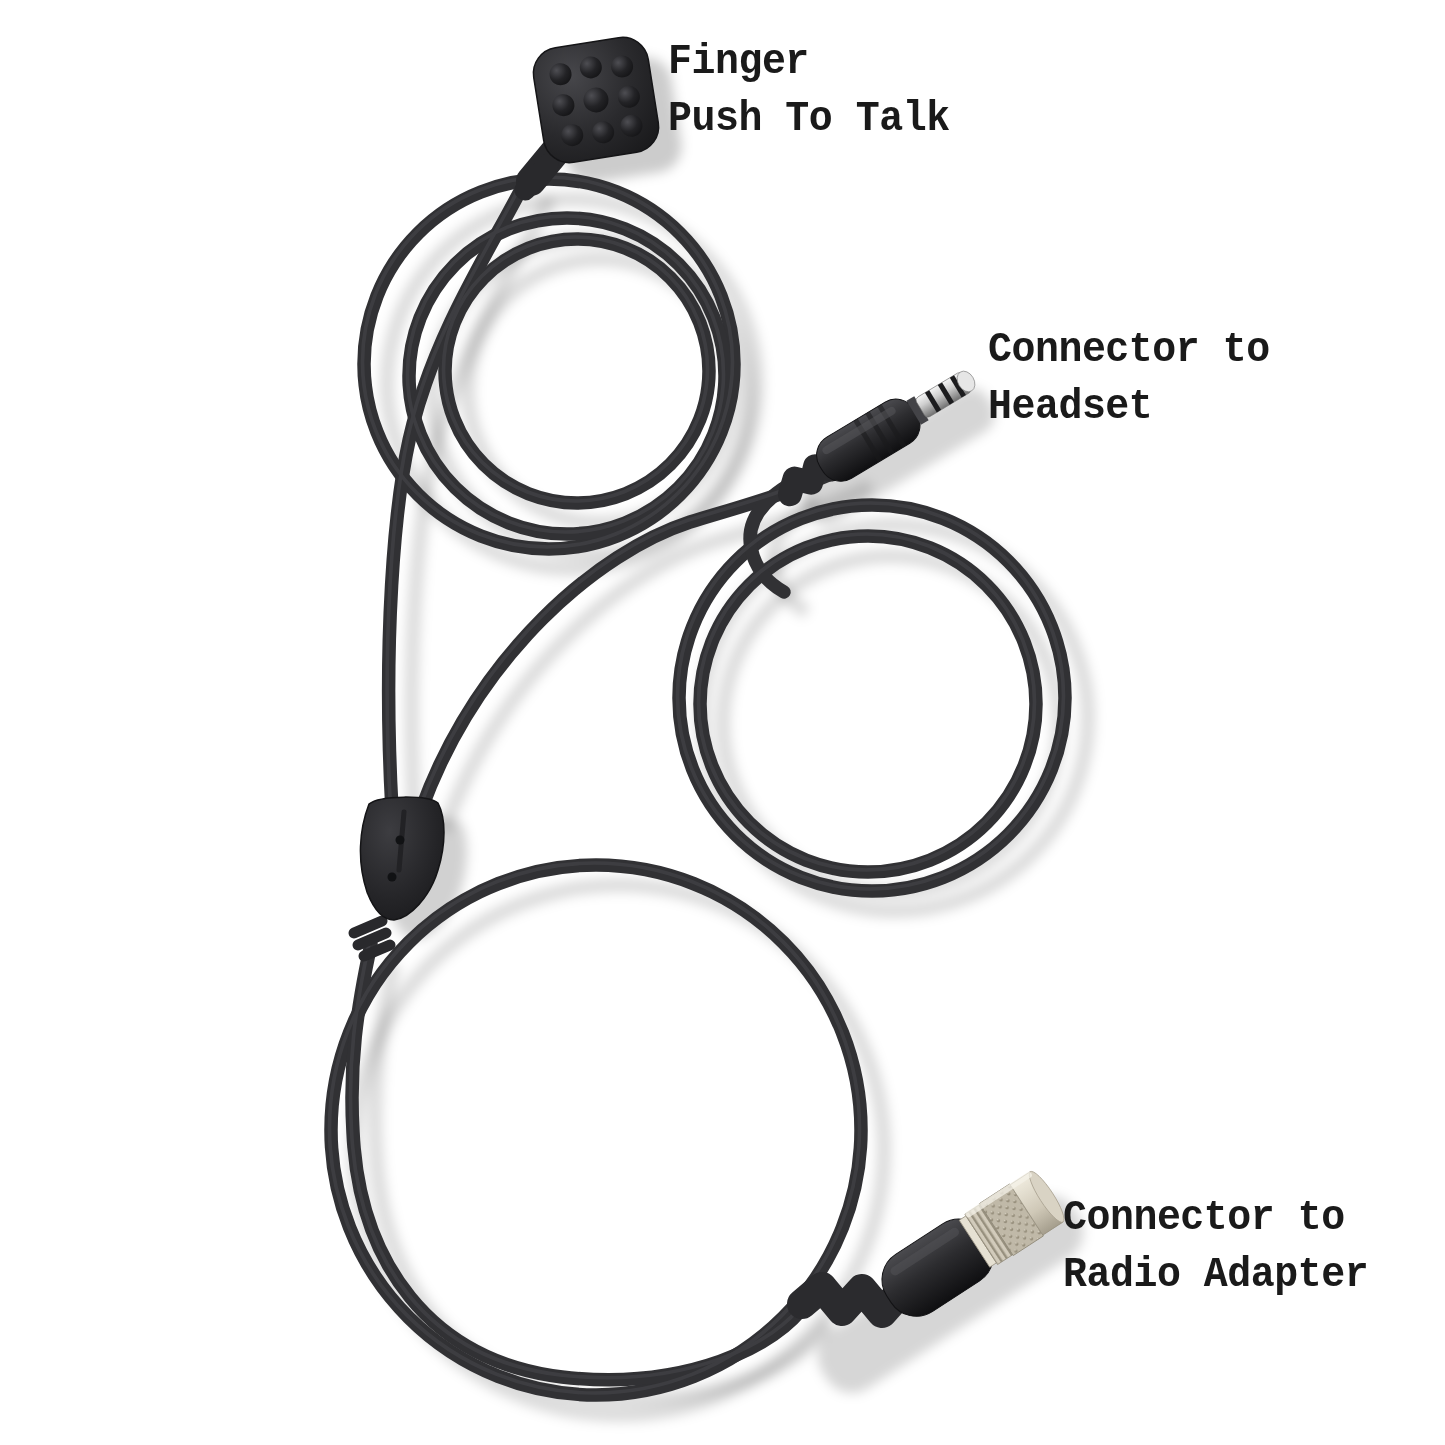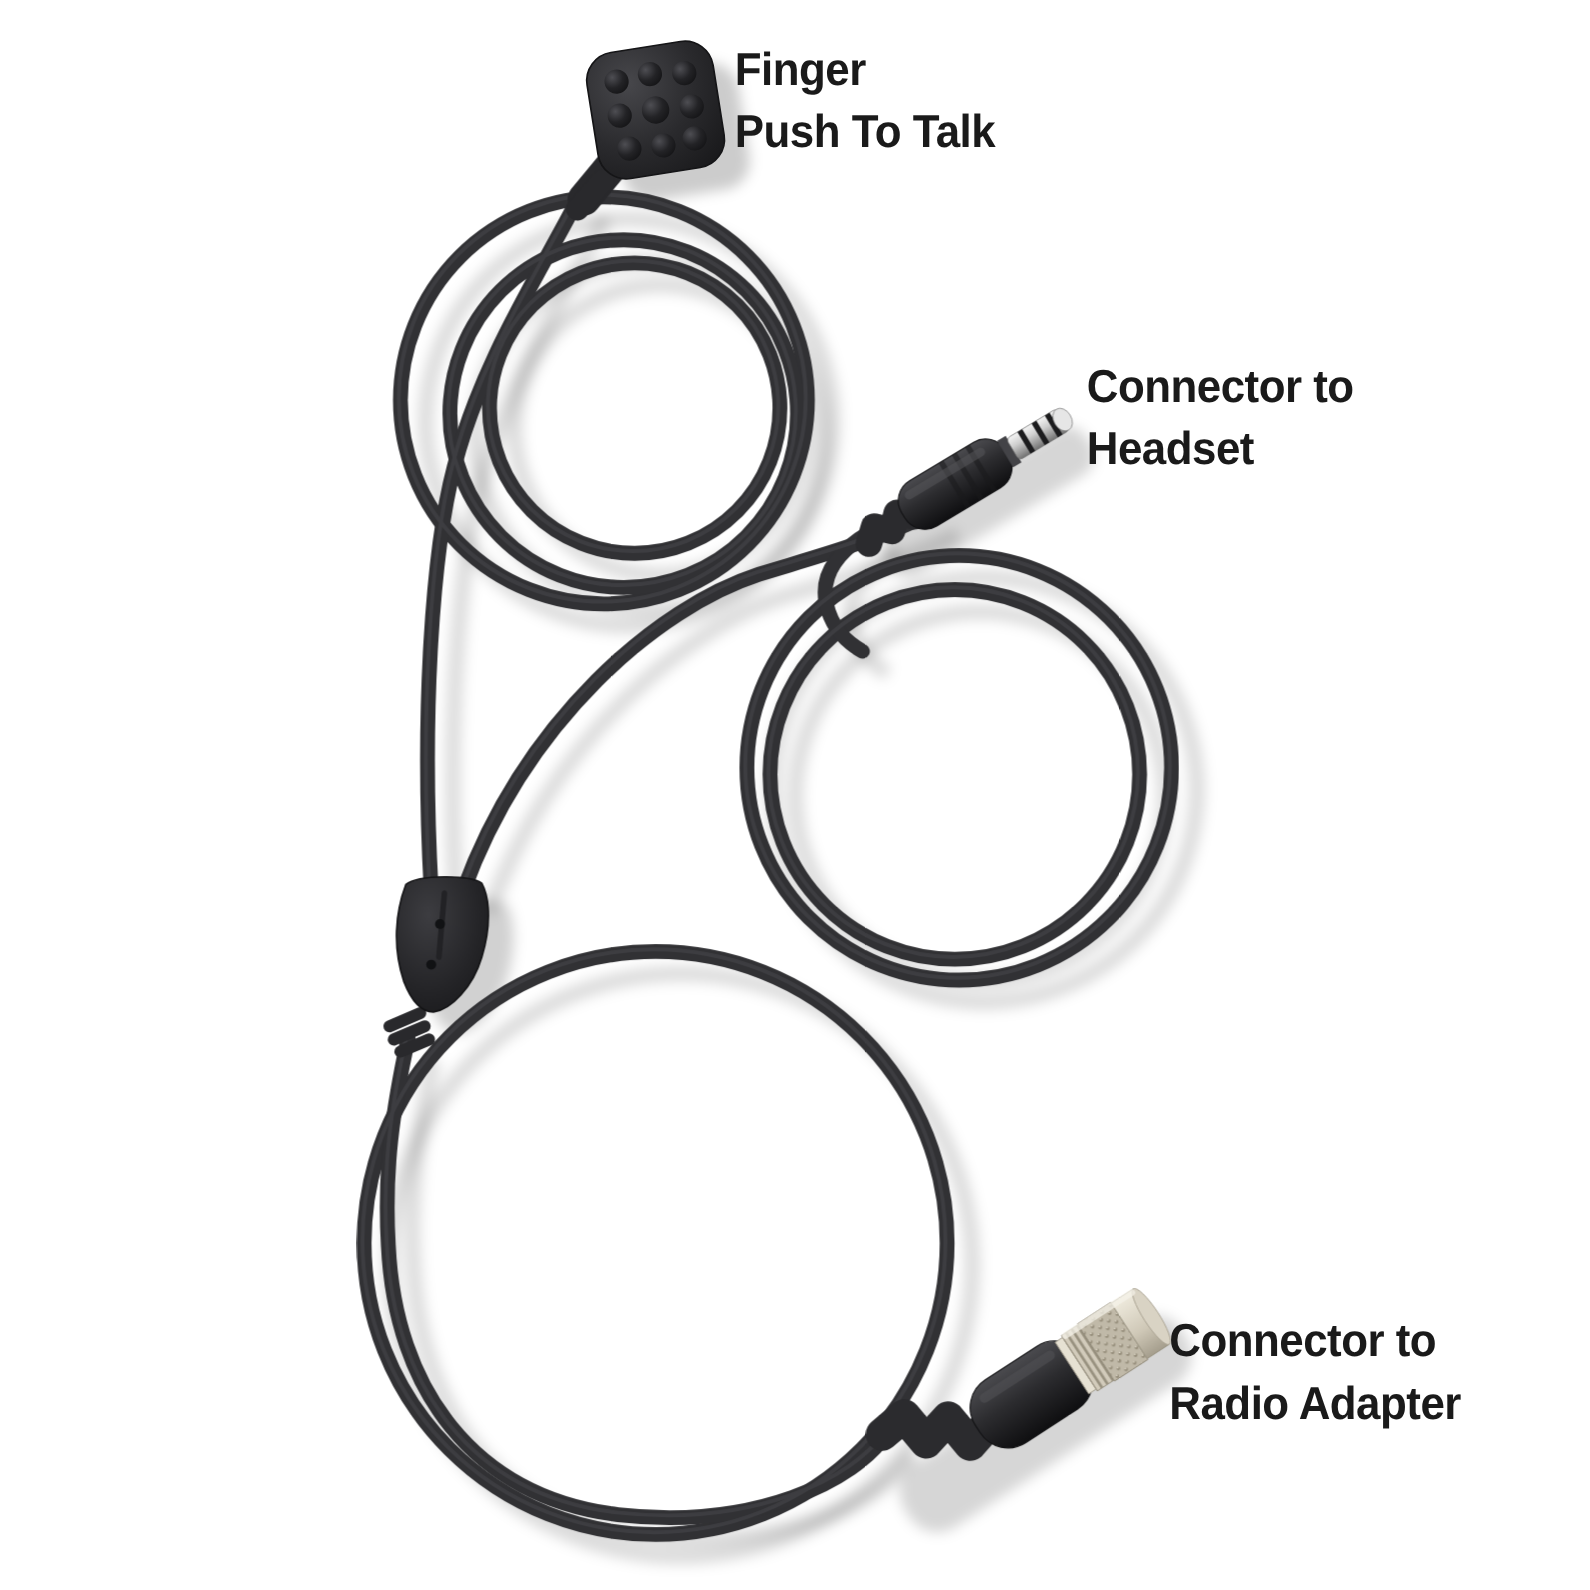--- a/index.html
+++ b/index.html
@@ -1,21 +1,21 @@
 <!DOCTYPE html>
 <html><head>
 <meta charset="utf-8">
 <style>
   html,body{margin:0;padding:0;background:#ffffff;}
   #stage{
     position:relative;
     width:1445px;height:1445px;
     background:#ffffff;
     overflow:hidden;
-    font-family:Liberation Sans, sans-serif;
+    font-family:Liberation Mono, monospace;
   }
   #stage svg{position:absolute;left:0;top:0;}
   .label{
     position:absolute;
     color:#1a1a1a;
     font-weight:700;
     font-size:42px;
     line-height:57px;
     letter-spacing:-0.5px;
     transform:scaleX(0.95);

